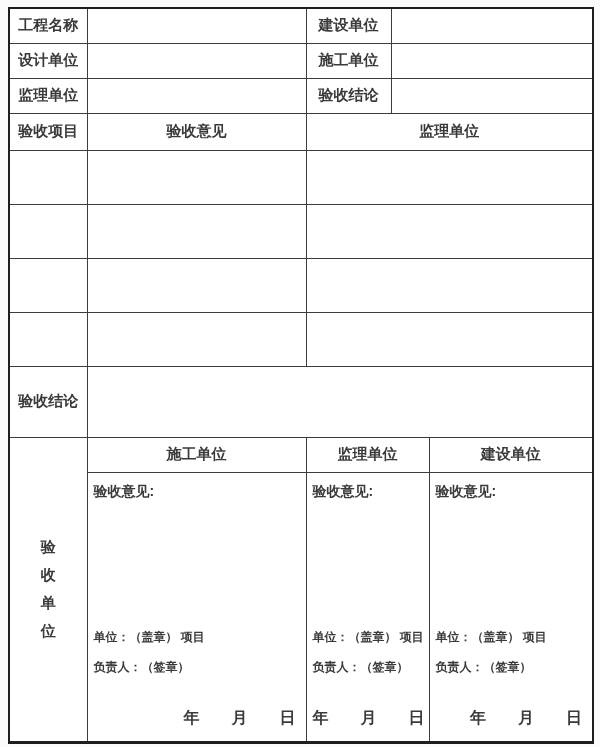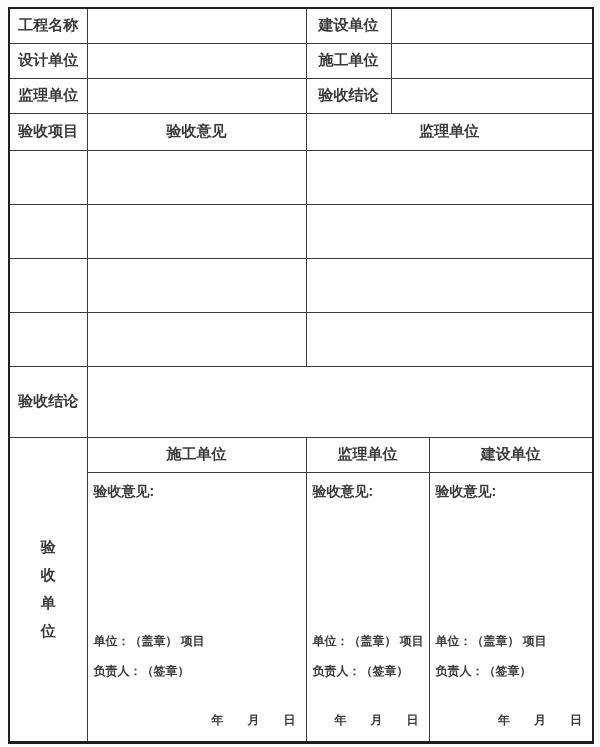--- a/index.html
+++ b/index.html
@@ -60,21 +60,21 @@
     margin-top: auto;
     padding: 0 4px 0 6px;
     font-size: 12px;
     line-height: 30px;
     text-align: left;
     white-space: nowrap;
     overflow: hidden;
   }
   .date-line {
     margin: 26px 10px 12px 6px;
-    font-size: 12px;
+    font-size: 16px;
     text-align: right;
     white-space: nowrap;
   }
   td.vertical-label-cell { text-align: center; }
   .vertical-label {
     display: flex;
     flex-direction: column;
     align-items: center;
     justify-content: center;
     gap: 12px;

